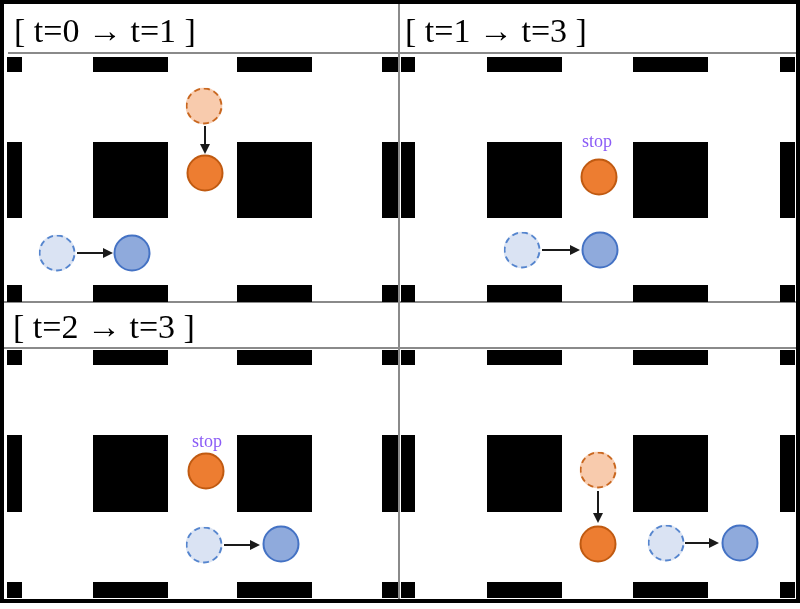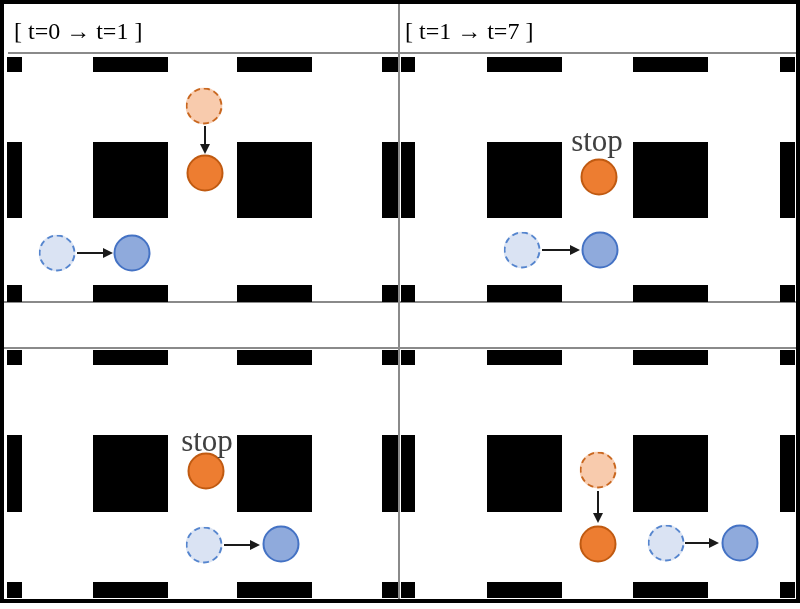--- a/index.html
+++ b/index.html
@@ -2,44 +2,45 @@
 <html><head>
 <meta charset="utf-8">
 <style>
   html,body{margin:0;padding:0;background:#ffffff;}
   #canvas{position:relative;width:800px;height:609px;background:#ffffff;overflow:hidden;
           font-family:"Liberation Serif","DejaVu Serif",serif;}
   #frame{position:absolute;left:0;top:0;width:800px;height:603px;border:4px solid #000;
          box-sizing:border-box;pointer-events:none;z-index:50;}
   .hline{position:absolute;height:2px;background:#8a8a8a;z-index:2;}
   .vline{position:absolute;width:2px;background:#8a8a8a;z-index:2;}
-  .panel-label{position:absolute;font-size:24px;line-height:38px;color:#000;white-space:nowrap;z-index:10;}
+  .panel-label{position:absolute;font-size:34px;line-height:38px;color:#000;white-space:nowrap;z-index:10;}
   .obstacle{position:absolute;background:#000;z-index:3;}
   .agent{position:absolute;width:37px;height:37px;border-radius:50%;box-sizing:border-box;
          transform:translate(-50%,-50%);z-index:6;}
   .agent.solid{border-style:solid;border-width:2px;}
   .agent.ghost{border-style:dashed;border-width:2.5px;z-index:5;}
   .arrow-line{position:absolute;background:#1a1a1a;z-index:4;}
   .arrow-head{position:absolute;width:0;height:0;z-index:4;}
-  .stop-label{position:absolute;font-size:31px;color:#404040;transform:translate(-50%,-50%);
+  .stop-label{position:absolute;font-size:18px;color:#8b5cf6;transform:translate(-50%,-50%);
               white-space:nowrap;z-index:10;}
 </style>
 </head>
 <body>
 
 <div id="canvas">
   <div id="frame"></div>
 
   <div class="vline" id="divider-v" style="left: 398px; top: 4px; height: 595px; background: rgb(138, 138, 138);"></div>
   <div class="hline" id="hline-0" style="left: 8px; top: 52px; width: 788px; background: rgb(138, 138, 138);"></div>
   <div class="hline" id="hline-1" style="left: 4px; top: 301px; width: 792px; background: rgb(138, 138, 138);"></div>
   <div class="hline" id="hline-2" style="left: 4px; top: 347px; width: 792px; background: rgb(138, 138, 138);"></div>
 
   <div class="panel-label" id="label-0" style="left: 14px; top: 12px;">[ t=0 → t=1 ]</div>
-  <div class="panel-label" id="label-1" style="left: 405px; top: 12px;">[ t=1 → t=7 ]</div>
+  <div class="panel-label" id="label-1" style="left: 405px; top: 12px;">[ t=1 → t=3 ]</div>
+  <div class="panel-label" id="label-2" style="left: 13px; top: 308px;">[ t=2 → t=3 ]</div>
 <div class="obstacle" style="left: 7px; top: 57px; width: 15px; height: 15px; background: rgb(0, 0, 0);"></div>
     <div class="obstacle" style="left: 93px; top: 57px; width: 75px; height: 15px; background: rgb(0, 0, 0);"></div>
     <div class="obstacle" style="left: 237px; top: 57px; width: 75px; height: 15px; background: rgb(0, 0, 0);"></div>
     <div class="obstacle" style="left: 382px; top: 57px; width: 16px; height: 15px; background: rgb(0, 0, 0);"></div>
     <div class="obstacle" style="left: 7px; top: 142px; width: 15px; height: 76px; background: rgb(0, 0, 0);"></div>
     <div class="obstacle" style="left: 93px; top: 142px; width: 75px; height: 76px; background: rgb(0, 0, 0);"></div>
     <div class="obstacle" style="left: 237px; top: 142px; width: 75px; height: 76px; background: rgb(0, 0, 0);"></div>
     <div class="obstacle" style="left: 382px; top: 142px; width: 16px; height: 76px; background: rgb(0, 0, 0);"></div>
     <div class="obstacle" style="left: 7px; top: 285px; width: 15px; height: 17px; background: rgb(0, 0, 0);"></div>
     <div class="obstacle" style="left: 93px; top: 285px; width: 75px; height: 17px; background: rgb(0, 0, 0);"></div>

